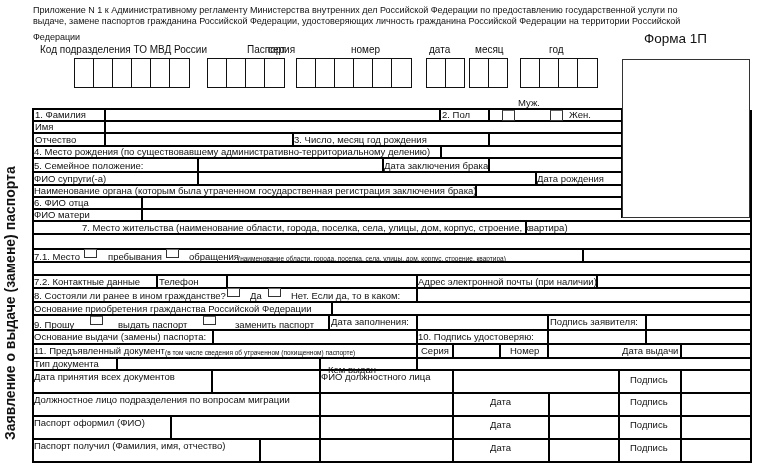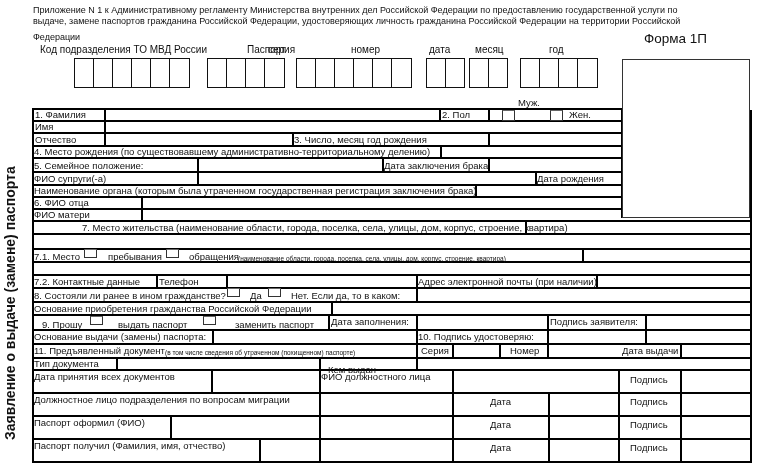--- a/index.html
+++ b/index.html
@@ -217,21 +217,21 @@
 <div class="lbl" style="left:34px;top:290px;">8. Состояли ли ранее в ином гражданстве?</div>
 <div class="cb" style="left:227px;top:288px;"></div>
 <div class="lbl" style="left:250px;top:290px;">Да</div>
 <div class="cb" style="left:268px;top:288px;"></div>
 <div class="lbl" style="left:291px;top:290px;">Нет. Если да, то в каком:</div>
 <div class="cell" style="left:418px;top:289px;width:331px;height:12px;"></div>
 
 <div class="lbl" style="left:34px;top:303px;">Основание приобретения гражданства Российской Федерации</div>
 <div class="cell" style="left:333px;top:303px;width:416px;height:11px;"></div>
 
-<div class="lbl" style="left:34px;top:319px;margin-left:8px;">9. Прошу</div>
+<div class="lbl" style="left:34px;top:319px;">9. Прошу</div>
 <div class="cb" style="left:90px;top:316px;"></div>
 <div class="lbl" style="left:118px;top:319px;">выдать паспорт</div>
 <div class="cb" style="left:203px;top:316px;"></div>
 <div class="lbl" style="left:235px;top:319px;">заменить паспорт</div>
 <div class="lbl" style="left:331px;top:316px;">Дата заполнения:</div>
 <div class="cell" style="left:418px;top:316px;width:128px;height:13px;"></div>
 <div class="lbl" style="left:550px;top:316px;">Подпись заявителя:</div>
 <div class="cell" style="left:647px;top:316px;width:102px;height:27px;"></div>
 
 <div class="lbl" style="left:34px;top:331px;">Основание выдачи (замены) паспорта:</div>

